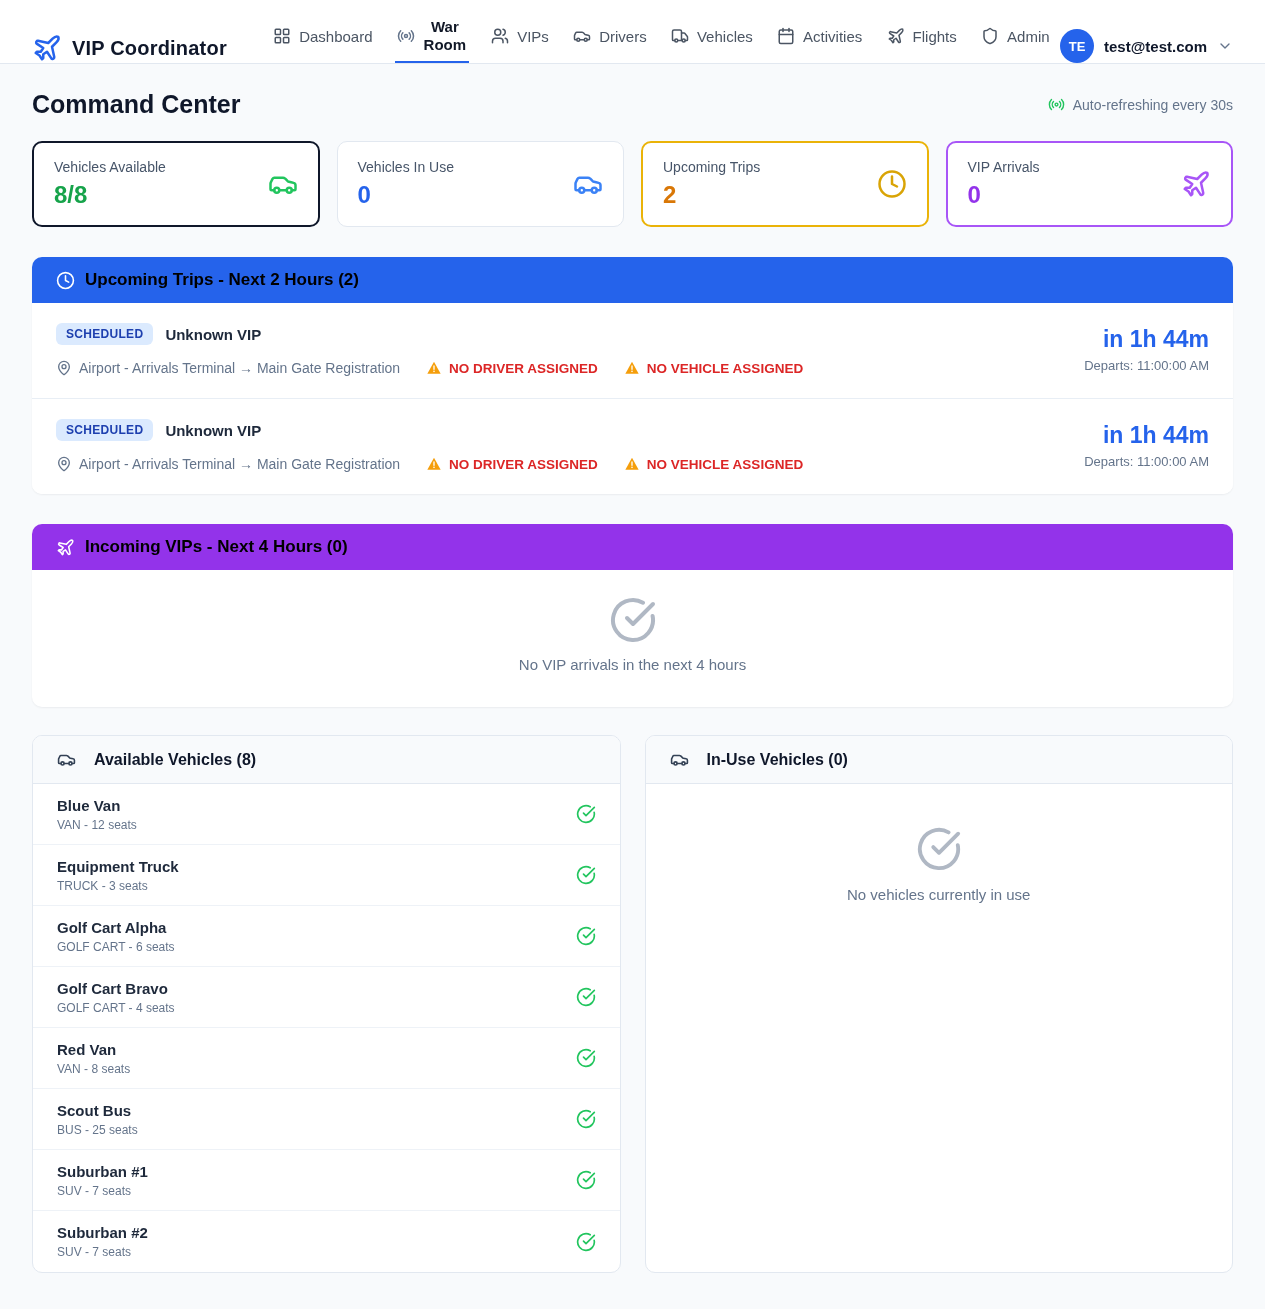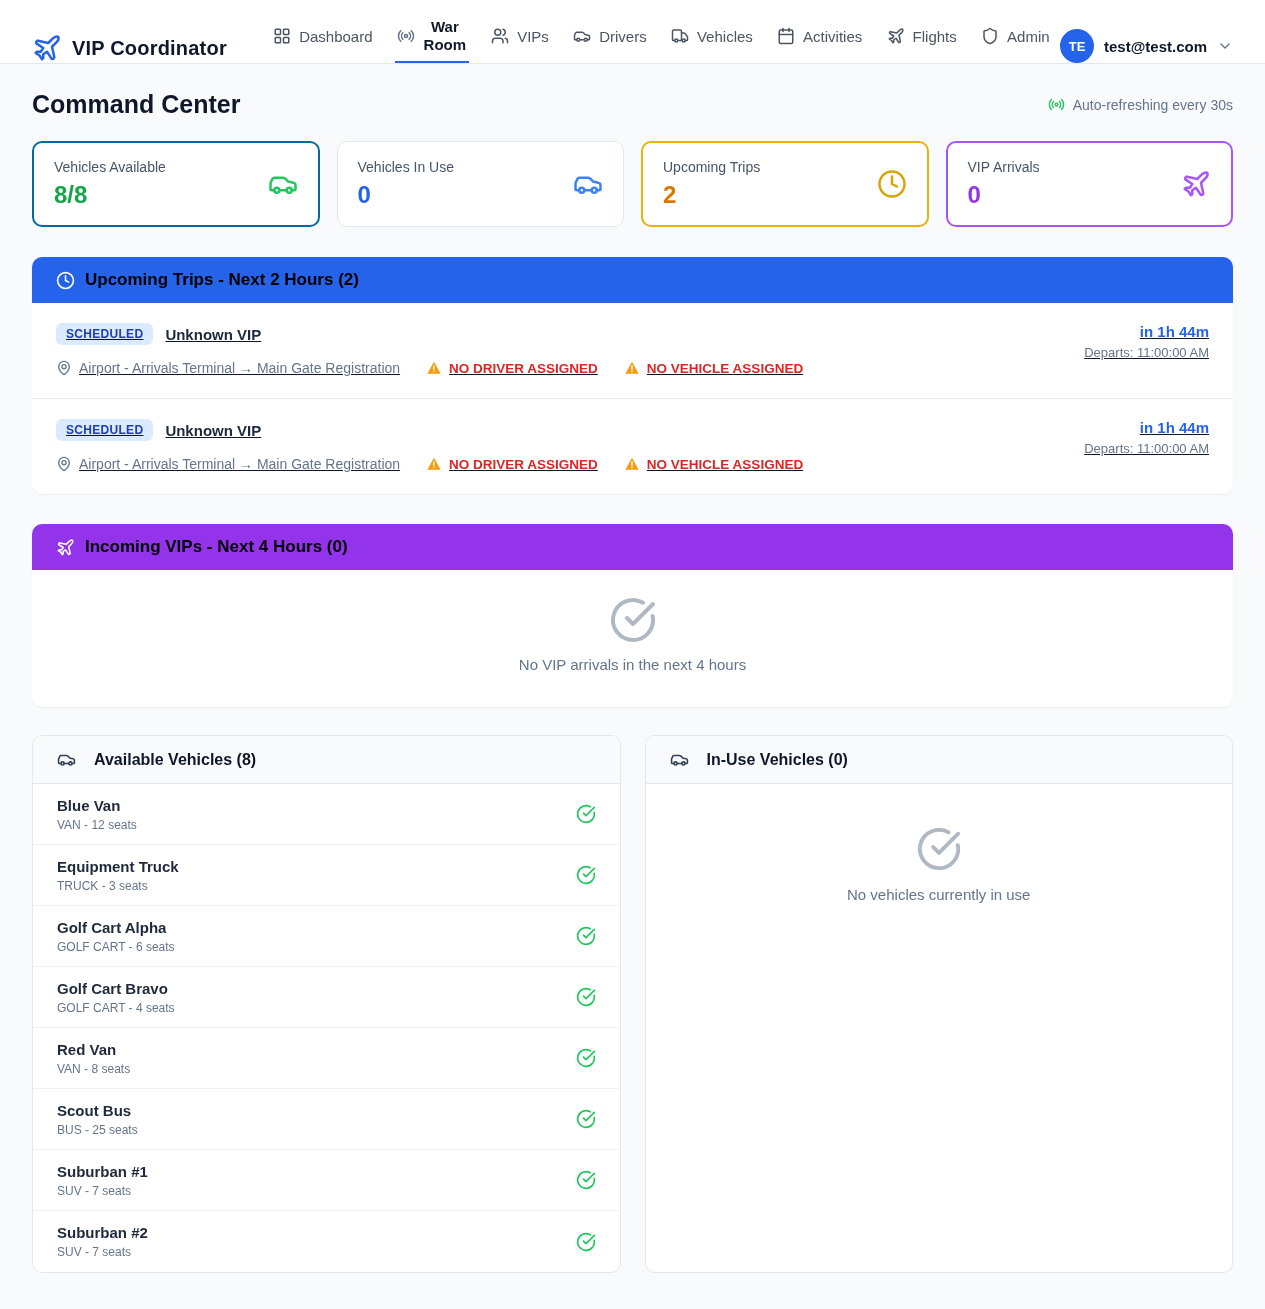--- a/index.html
+++ b/index.html
@@ -41,54 +41,54 @@
   .page-title { font-size:25px; font-weight:800; color:#0f172a; }
   .refresh { display:flex; align-items:center; gap:8px; color:#64748b; font-size:14px; }
 
   
   .stats { display:grid; grid-template-columns:repeat(4,1fr); gap:17px; margin-top:22px; }
   .stat-card {
     background:#fff; border-radius:10px; padding:16px 20px; min-height:82px;
     display:flex; align-items:center; justify-content:space-between;
     border:1px solid #e2e8f0;
   }
-  .stat-card.green  { border:2px solid #0369a1;gap:8px; }
+  .stat-card.green  { border:2px solid #0f172a;gap:8px; }
   .stat-card.amber  { border:2px solid #eab308; }
   .stat-card.purple { border:2px solid #a855f7; }
   .stat-label { font-size:14px; color:#475569; margin-bottom:6px; }
   .stat-value { font-size:24px; font-weight:800; }
   .v-green  { color:#16a34a; } .v-blue { color:#2563eb; }
   .v-amber  { color:#d97706; } .v-purple { color:#9333ea; }
 
   
   .section { margin-top:30px; border-radius:10px; overflow:hidden; background:#fff;
              box-shadow:0 1px 2px rgba(15,23,42,.06); }
   .section-header {
     display:flex; align-items:center; gap:10px; color:#000000;
     padding:13px 24px; font-size:17px; font-weight:700;
   }
   .section-header.blue { background:#2563eb; }
   .section-header.purple { background:#9333ea; }
 
   .trip-row {
-    display:flex; justify-content:space-between; align-items:flex-start;
-    padding:20px 24px 22px; background:#fff; border-bottom:1px solid #e8eef5;text-decoration:underline;
+    display:flex; justify-content:space-between; align-items:center;
+    padding:20px 24px 22px; background:#fff; border-bottom:1px solid #e8eef5;
   }
   .trip-row:last-child { border-bottom:none; }
   .trip-line1 { display:flex; align-items:center; gap:12px; }
   .badge {
     background:#dbeafe; color:#1e40af; font-size:12px; font-weight:700;
     padding:4px 10px; border-radius:6px; letter-spacing:.3px;
   }
   .trip-name { font-size:15px; font-weight:700; color:#1e293b; }
   .trip-line2 { display:flex; align-items:center; gap:26px; margin-top:15px; }
   .route { display:flex; align-items:center; gap:7px; color:#64748b; font-size:14px; }
   .warn { display:flex; align-items:center; gap:7px; color:#dc2626; font-size:13.5px; font-weight:700; }
   .trip-right { text-align:right; }
-  .countdown { font-size:15px; font-weight:800; color:#2563eb; }
+  .countdown { font-size:23px; font-weight:800; color:#2563eb; }
   .departs { font-size:13px; color:#64748b; margin-top:5px; }
 
   .empty-state { text-align:center; padding:26px 20px 34px; }
   .empty-state .txt { margin-top:12px; color:#64748b; font-size:15px; }
 
   
   .panels { display:grid; grid-template-columns:1fr 1fr; gap:24px; margin-top:28px; align-items:stretch; }
   .panel { background:#fff; border:1px solid #e2e8f0; border-radius:10px; overflow:hidden;
            display:flex; flex-direction:column; }
   .panel-header {

